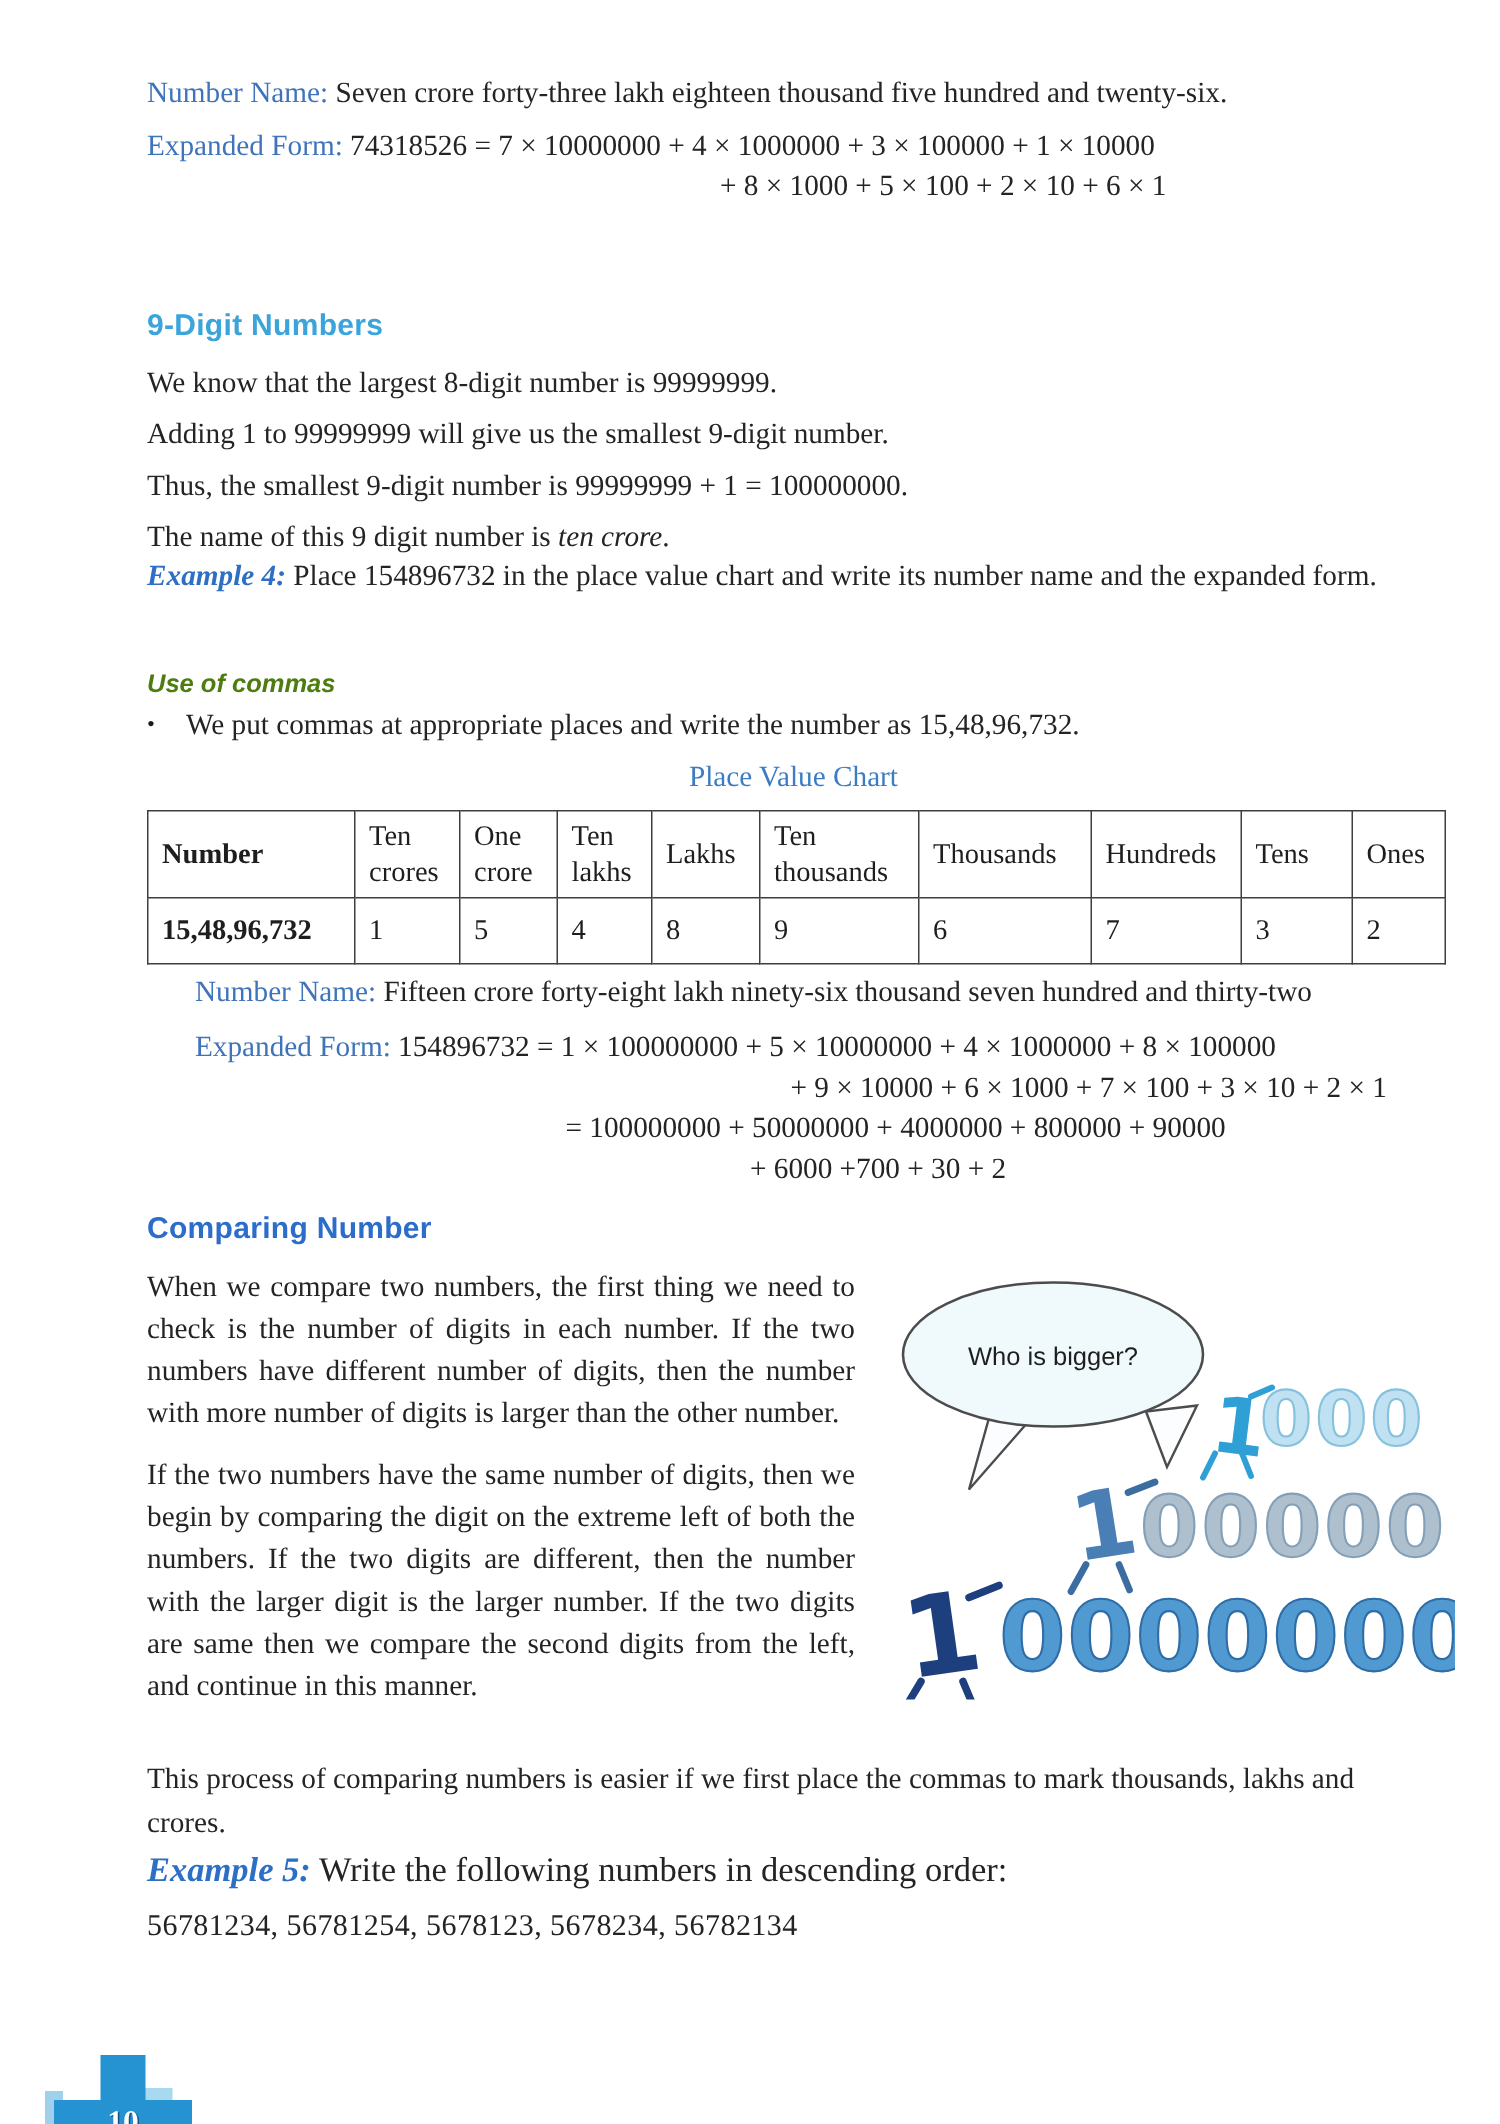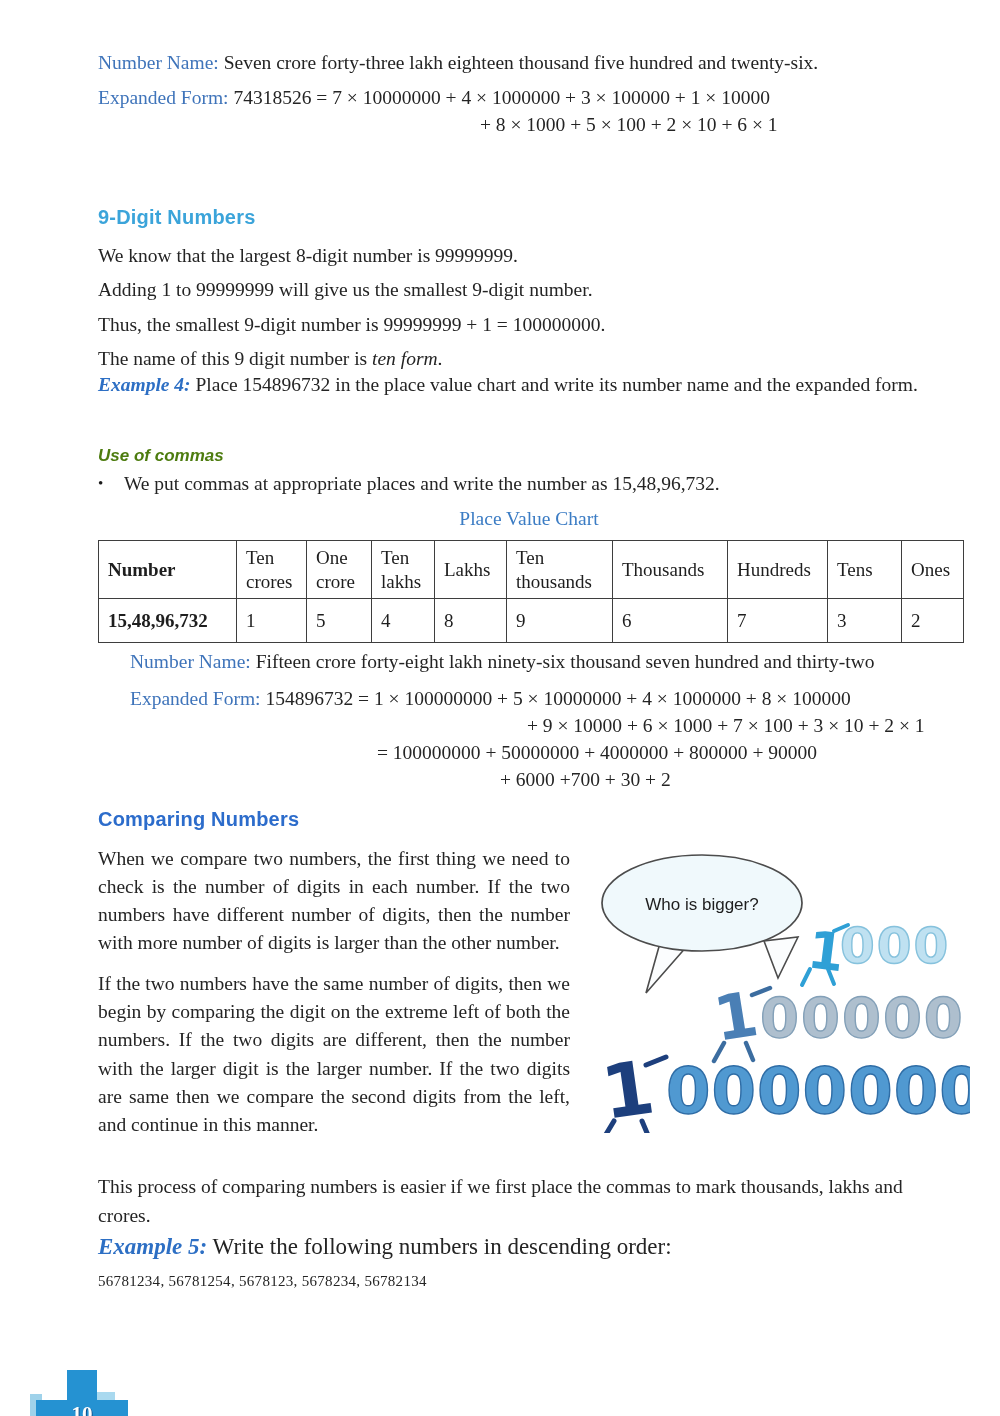--- a/index.html
+++ b/index.html
@@ -52,21 +52,21 @@
   }
   table.pvc thead th { height:58px; line-height:1.25; }
   table.pvc tbody td { height:44px; }
   table.pvc .colnum { font-weight:bold; }
 
   .two-col-text { width:472px; font-size:19.5px; line-height:1.44; text-align:justify; }
   .two-col-text p + p { margin-top:13px; }
 
   .para-full { font-size:19.5px; line-height:1.5; }
 
-  .numbers-line { font-size:15px; letter-spacing:.3px; }
+  .numbers-line { font-size:20px; letter-spacing:.3px; }
 
   
   .illus { position:absolute; left:588px; top:843px; width:382px; height:290px; }
 
   
   .badge { position:absolute; left:28px; top:1368px; width:120px; height:108px; }
   .cross { position:absolute; }
   .cross .v { position:absolute; left:34%; top:0; width:32%; height:100%; }
   .cross .h { position:absolute; top:34%; left:0; width:100%; height:32%; }
   .cross-light { left:26px; top:24px; width:92px; height:84px; }
@@ -93,21 +93,21 @@
       <span><span class="lbl-blue">Expanded Form:</span> <span>74318526 = 7 × 10000000  + 4 × 1000000 + 3 × 100000 + 1 × 10000</span></span>
       <span class="ind1" style="margin-left:382px;">+ 8 × 1000 +  5 × 100  +  2 × 10  +  6 × 1</span>
     </div>
   </div>
 
   <div class="sec" style="top:206px;">
     <h2 class="cyan" style="margin-bottom:16px;">9-Digit Numbers</h2>
     <p class="bodyline" style="margin-bottom:13px;">We know that the largest 8-digit number is 99999999.</p>
     <p class="bodyline" style="margin-bottom:13px;">Adding 1 to 99999999 will give us the smallest 9-digit number.</p>
     <p class="bodyline" style="margin-bottom:13px;">Thus, the smallest 9-digit number is  99999999 + 1 = 100000000.</p>
-    <p class="bodyline"><span>The name of this 9 digit number is </span><i>ten form</i><span>.</span></p>
+    <p class="bodyline"><span>The name of this 9 digit number is </span><i>ten crore</i><span>.</span></p>
   </div>
 
   <div class="sec" style="top:370px;">
     <p style="font-size:19.5px; line-height:1.58;"><span class="lbl-example">Example 4:</span> <span>Place 154896732 in the place value chart and write its number name and the expanded form.</span></p>
   </div>
 
   <div class="sec" style="top:446px;">
     <h3 class="commas" style="margin-bottom:7px;">Use of commas</h3>
     <p class="bullet-line"><span class="bullet-dot">•</span><span>We put commas at appropriate places and write the number as 15,48,96,732.</span></p>
   </div>
@@ -165,21 +165,21 @@
     <p class="bodyline" style="margin-bottom:14px;"><span class="lbl-blue">Number Name:</span> <span>Fifteen crore forty-eight lakh ninety-six thousand seven hundred and thirty-two</span></p>
     <div class="expanded">
       <span><span class="lbl-blue">Expanded Form:</span> <span>154896732  = 1 × 100000000 + 5 × 10000000 + 4 × 1000000 + 8 × 100000</span></span>
       <span class="ind1" style="margin-left:397px;">+ 9 × 10000 + 6 × 1000 + 7 × 100 + 3 × 10 + 2 × 1</span>
       <span class="ind1" style="margin-left:247px;">= 100000000  +  50000000 + 4000000 + 800000 + 90000</span>
       <span class="ind1" style="margin-left:370px;">+ 6000 +700 + 30 + 2</span>
     </div>
   </div>
 
   <div class="sec" style="top:808px;">
-    <h2 class="blue">Comparing Numbers</h2>
+    <h2 class="blue">Comparing Number</h2>
   </div>
 
   <div class="sec two-col-text" style="top:845px;">
     <p>When we compare two numbers, the first thing we need to check is the number of digits in each number. If the two numbers have different number of digits, then the number with more number of digits is larger than the other number.</p>
     <p>If the two numbers have the same number of digits, then we begin by comparing the digit on the extreme left of both the numbers. If the two digits are different, then the number with the larger digit is the larger number. If the two digits are same then we compare the second digits from the left, and continue in this manner.</p>
   </div>
 
   <div class="illus">
     <svg viewBox="0 0 382 290" width="382" height="290">
 

